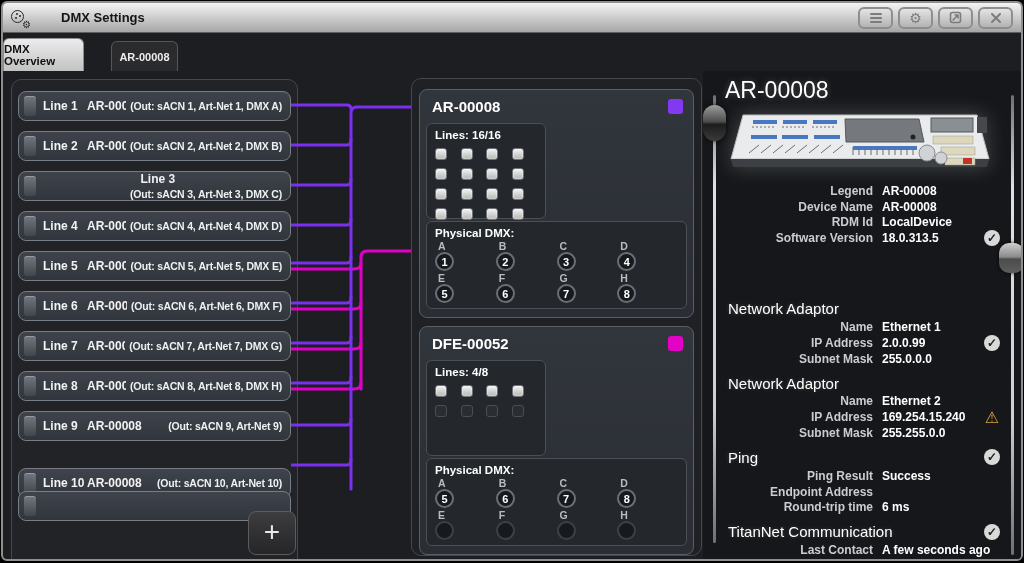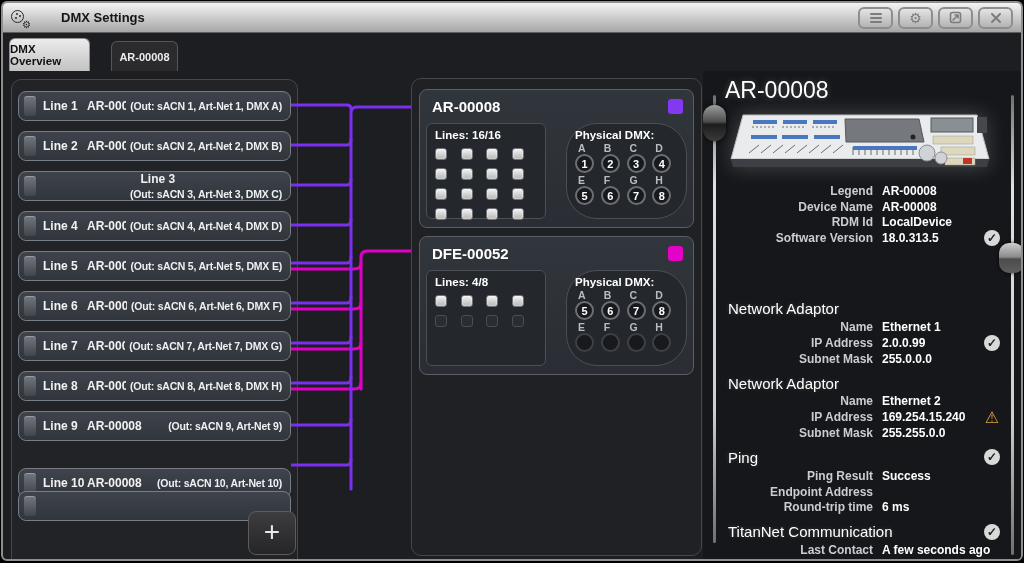--- a/index.html
+++ b/index.html
@@ -16,21 +16,21 @@
   .app-icon .dot{position:absolute;width:2px;height:2px;background:#2a2a2a;border-radius:50%;}
   .app-icon .gearglyph{position:absolute;right:-2px;bottom:-3px;font-size:10px;color:#2a2a2a;line-height:10px;}
   #title-text{font-size:13px;font-weight:bold;color:#151515;padding-left:24px;}
   #tb-buttons{margin-left:auto;display:flex;gap:5px;}
   .tb-btn{width:35px;height:22px;border:2px solid #8e8e8e;border-radius:6px;background:transparent;
     display:flex;align-items:center;justify-content:center;color:#7c7c7c;cursor:pointer;}
   .tb-btn svg{display:block;}
   
   .tab{position:absolute;border-radius:6px 6px 0 0;display:flex;align-items:center;justify-content:center;
     font-weight:bold;cursor:pointer;}
-  #tab-active{left:6px;top:35px;width:81px;height:33px;background:linear-gradient(#ececec,#c2c2c2);
+  #tab-active{left:0;top:35px;width:81px;height:33px;background:linear-gradient(#ececec,#c2c2c2);
     border:1px solid #8e8e8e;border-bottom:none;color:#111;font-size:11.5px;}
   #tab-inactive{left:108px;top:38px;width:67px;height:30px;background:#2b2b2e;
     border:1px solid #55555a;border-bottom:none;color:#ececec;font-size:11px;}
   
   #left-panel{position:absolute;left:8px;top:76px;width:287px;height:535px;
     border:1px solid #43474e;border-radius:10px;background:#212327;overflow:hidden;}
   .line-row{position:absolute;left:6px;width:273px;height:30px;border:1px solid #777c85;border-radius:8px;
     background:linear-gradient(#3f444c,#31353c);display:flex;align-items:center;padding:0 8px 0 24px;cursor:pointer;}
   .line-handle{position:absolute;left:5px;top:4px;width:12px;height:20px;border-radius:3px;
     background:linear-gradient(#70757d,#41464c);border-top:1px solid #979ca3;}
@@ -47,24 +47,24 @@
   .wire.magenta{stroke:var(--magenta);}
   
   #middle-panel{position:absolute;left:408px;top:75px;width:291px;height:478px;
     border:1px solid #43474e;border-radius:10px;background:#1f2125;overflow:hidden;}
   .node-card{position:relative;margin:10px 7px 0 7px;border:1px solid #5a5f67;border-radius:8px;
     background:linear-gradient(#31353c,#2a2e34);padding-bottom:8px;}
   .node-card + .node-card{margin-top:8px;}
   .node-header{display:flex;align-items:center;padding:8px 10px 6px 12px;}
   .node-title{font-size:15px;font-weight:bold;color:#fff;}
   .node-accent{margin-left:auto;width:15px;height:15px;border-radius:3px;}
-  .node-boxes{display:flex;gap:20px;padding:2px 6px 0 6px;}
+  .node-boxes{display:flex;gap:2px;padding:2px 6px 0 6px;flex-direction:column;}
   .sub-box{border:1px solid #4b5057;border-radius:6px;background:#24272c;height:96px;padding:5px 8px;}
   .lines-box{width:120px;flex:none;}
-  .phys-box{flex:1;border-radius:31px;}
+  .phys-box{flex:1;}
   .sub-label{font-size:11.5px;font-weight:bold;color:#fff;}
   .led-grid{display:grid;grid-template-columns:repeat(4,1fr);row-gap:8px;margin-top:7px;}
   .led{width:12px;height:12px;border-radius:3px;}
   .led.on{background:linear-gradient(#f4f4f4,#b5b5b5);border:1px solid #6f747b;box-shadow:inset 0 0 2px #fff;}
   .led.off{background:#2a2d33;border:1px solid #4a4f56;}
   .port-letters{display:grid;grid-template-columns:repeat(4,1fr);margin-top:1px;}
   .port-letters span{font-size:10.5px;font-weight:bold;color:#b9bdc3;padding-left:3px;}
   .port-circles{display:grid;grid-template-columns:repeat(4,1fr);margin-top:0px;}
   .port{width:19px;height:19px;border-radius:50%;background:#17191d;border:2px solid #6a6f77;
     color:#fff;font-size:11px;font-weight:bold;display:flex;align-items:center;justify-content:center;}

